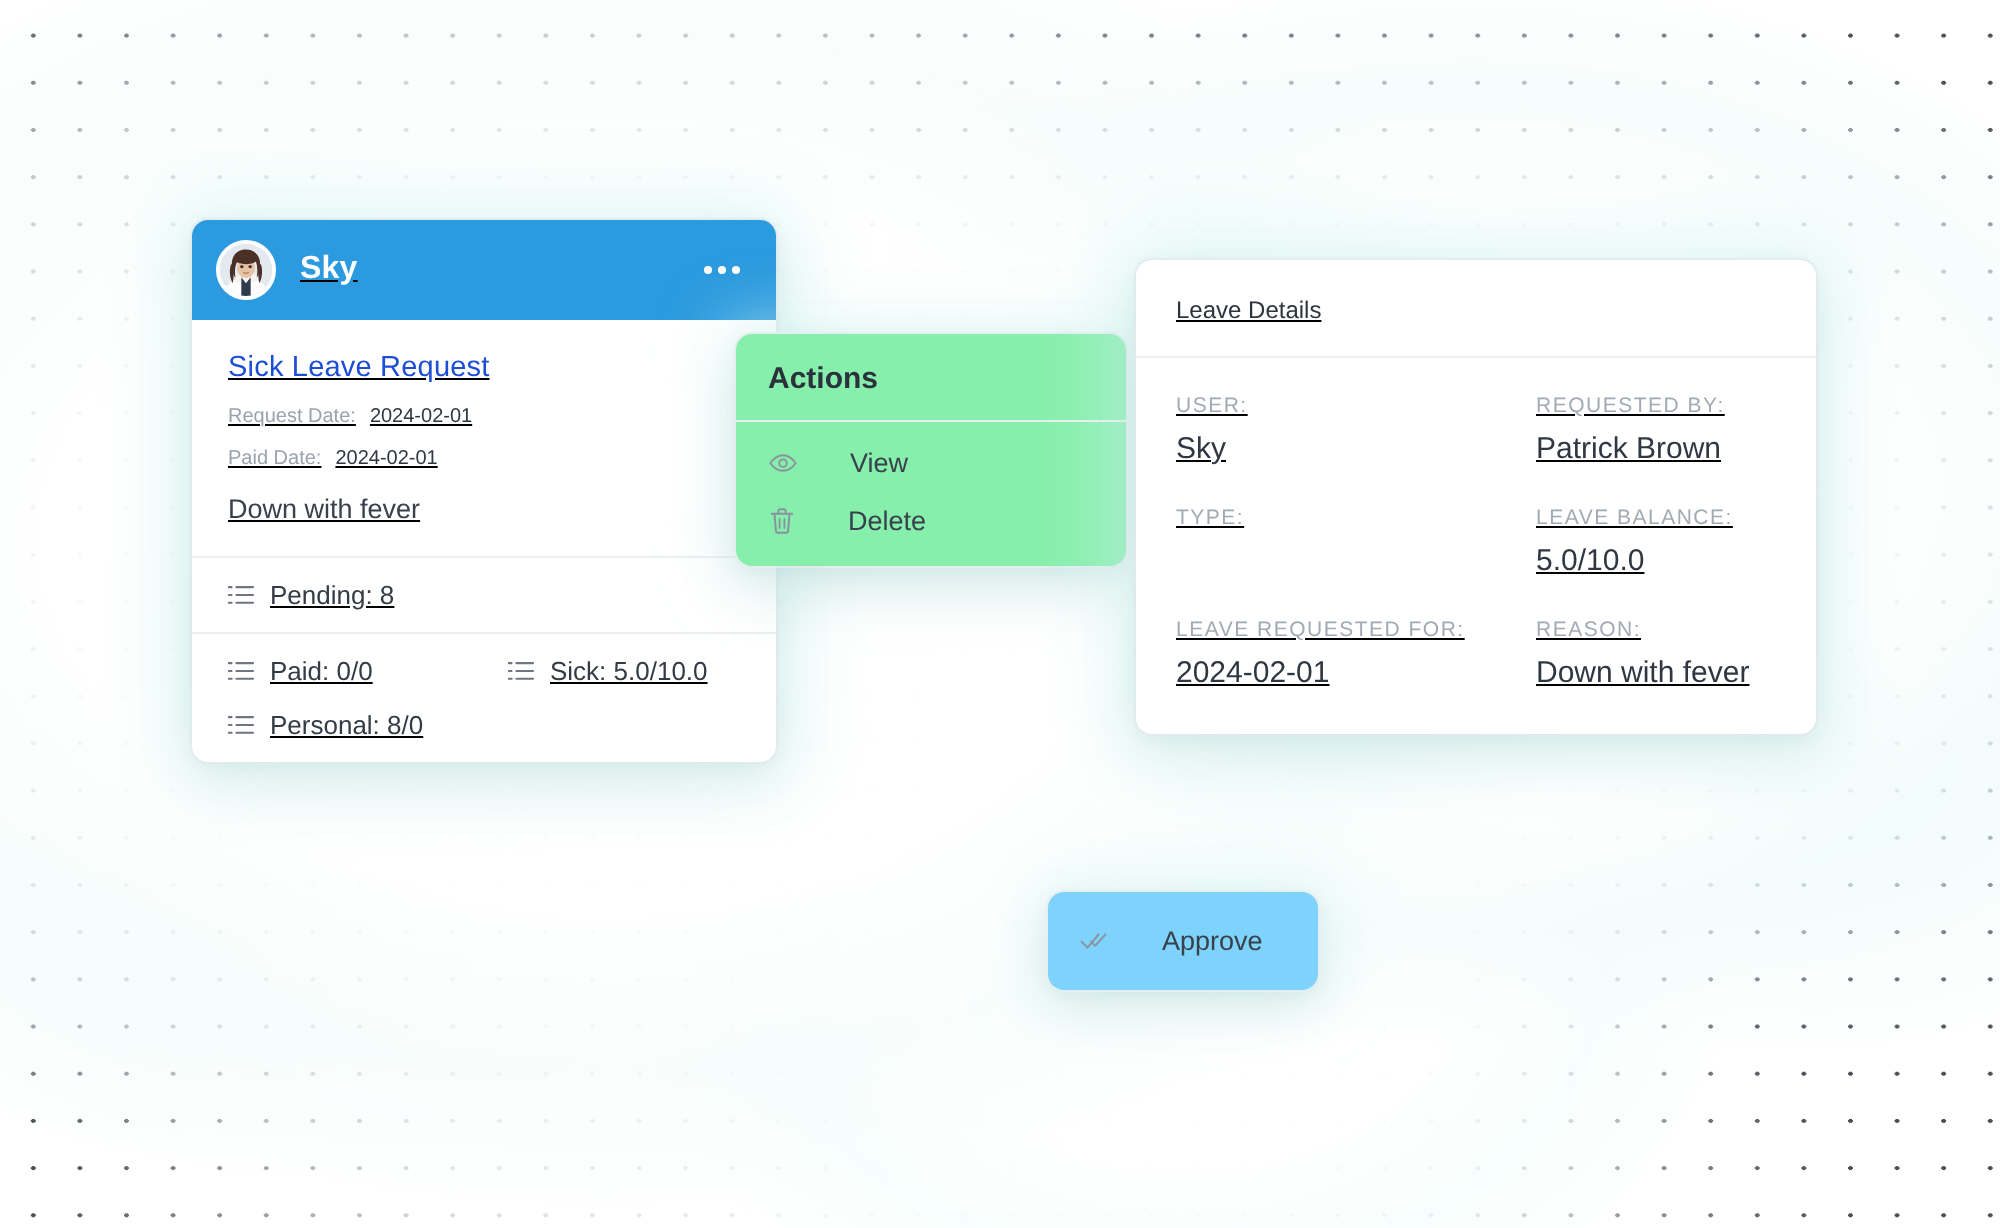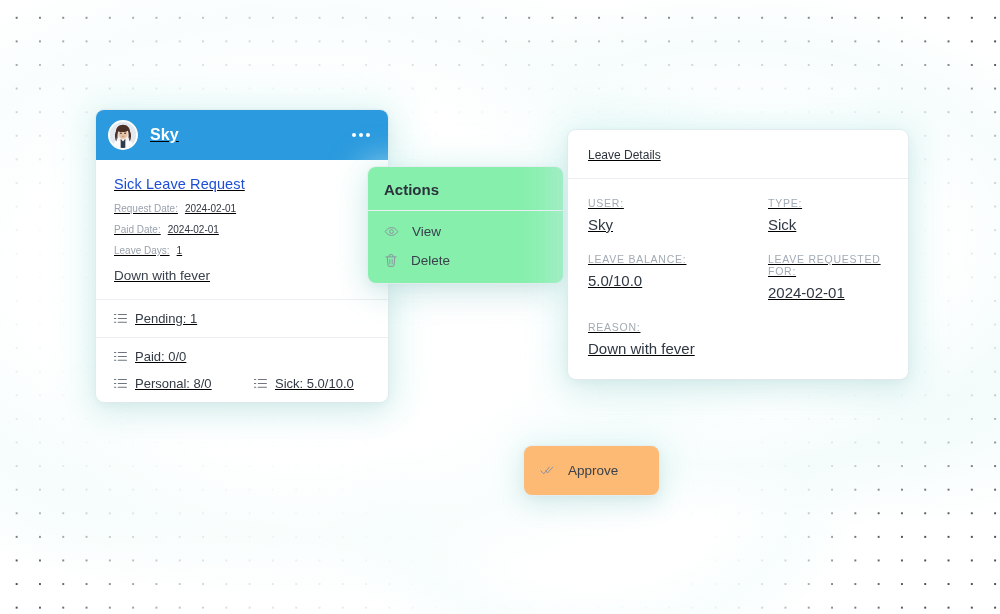--- a/index.html
+++ b/index.html
@@ -138,21 +138,21 @@
   .divider { height: 1px; background: #eceff2; }
 
   .stat-section { padding: 11px 18px; display: flex; }
   .stat-item {
     display: flex;
     align-items: center;
     gap: 8px;
     font-size: 13px;
     color: #333b46;
   }
-  .stat-col { display: flex; flex-direction: column; gap: 12px; justify-content: flex-end; }
+  .stat-col { display: flex; flex-direction: column; gap: 12px; }
   .stat-col.first { width: 140px; }
 
   .list-icon { flex: 0 0 auto; display: block; }
 
   
   #actions-menu {
     left: 328px;
     top: 167px;
     width: 195px;
     border-radius: 8px;
@@ -167,21 +167,21 @@
   }
   #actions-title {
     font-size: 15px;
     font-weight: 700;
     color: #2b323c;
     padding: 14px 16px 12px 16px;
   }
   .menu-item {
     display: flex;
     align-items: center;
-    gap: 13px;
+    gap: 26px;
     padding: 7px 16px;
     font-size: 13.5px;
     color: #39414c;
     cursor: pointer;
   }
   .menu-item .mi-icon { flex: 0 0 auto; display: block; color: #8a929d; }
 
   
   #leave-details {
     left: 568px;
@@ -210,21 +210,21 @@
     font-size: 15px;
     color: #2f3742;
   }
 
   
   #approve-menu {
     left: 524px;
     top: 446px;
     width: 135px;
     border-radius: 8px;
-    background: #fdba74;
+    background: #7dd3fc;
     padding: 9px 0 9px 0;
     box-shadow:
       0 0 0 1px rgba(231,237,240,0.8),
       0 10px 26px rgba(110,160,165,0.16),
       0 2px 8px rgba(120,170,175,0.10),
       0 0 28px 8px rgba(221,248,245,0.55);
   }
   #approve-menu .menu-item { padding: 8px 16px; }
 </style>
 </head>
@@ -265,43 +265,39 @@
     <div class="kv-row">
       <span class="kv-label">Request Date:</span>
       <span class="kv-value">2024-02-01</span>
     </div>
 
     <div class="kv-row">
       <span class="kv-label">Paid Date:</span>
       <span class="kv-value">2024-02-01</span>
     </div>
 
-    <div class="kv-row">
-      <span class="kv-label">Leave Days:</span>
-      <span class="kv-value">1</span>
-    </div>
 
     <div id="request-reason">Down with fever</div>
   </div>
 
   <div class="divider"></div>
 
   <div class="stat-section">
     <div class="stat-item">
       <svg class="list-icon" width="13" height="13" viewBox="0 0 14 14" xmlns="http://www.w3.org/2000/svg">
         <g fill="#6f7680">
           <rect x="0" y="2.2" width="2.4" height="1.1" rx="0.3"></rect>
             <rect x="4" y="2.2" width="10" height="1.1" rx="0.5"></rect>
           <rect x="0" y="6.4" width="2.4" height="1.1" rx="0.3"></rect>
             <rect x="4" y="6.4" width="10" height="1.1" rx="0.5"></rect>
           <rect x="0" y="10.6" width="2.4" height="1.1" rx="0.3"></rect>
             <rect x="4" y="10.6" width="10" height="1.1" rx="0.5"></rect>
         </g>
       </svg>
-      <span>Pending: 1</span>
+      <span>Pending: 8</span>
     </div>
   </div>
 
   <div class="divider"></div>
 
   <div class="stat-section">
     <div class="stat-col first">
       <div class="stat-item">
         <svg class="list-icon" width="13" height="13" viewBox="0 0 14 14" xmlns="http://www.w3.org/2000/svg">
           <g fill="#6f7680">
@@ -374,22 +370,25 @@
 <div class="layer card" id="leave-details">
   <div id="leave-details-title">Leave Details</div>
   <div class="divider"></div>
 
   <div id="details-grid">
     <div>
       <div class="detail-label">USER:</div>
       <div class="detail-value">Sky</div>
     </div>
     <div>
+      <div class="detail-label">REQUESTED BY:</div>
+      <div class="detail-value">Patrick Brown</div>
+    </div>
+    <div>
       <div class="detail-label">TYPE:</div>
-      <div class="detail-value">Sick</div>
     </div>
     <div>
       <div class="detail-label">LEAVE BALANCE:</div>
       <div class="detail-value">5.0/10.0</div>
     </div>
     <div>
       <div class="detail-label">LEAVE REQUESTED FOR:</div>
       <div class="detail-value">2024-02-01</div>
     </div>
     <div>

